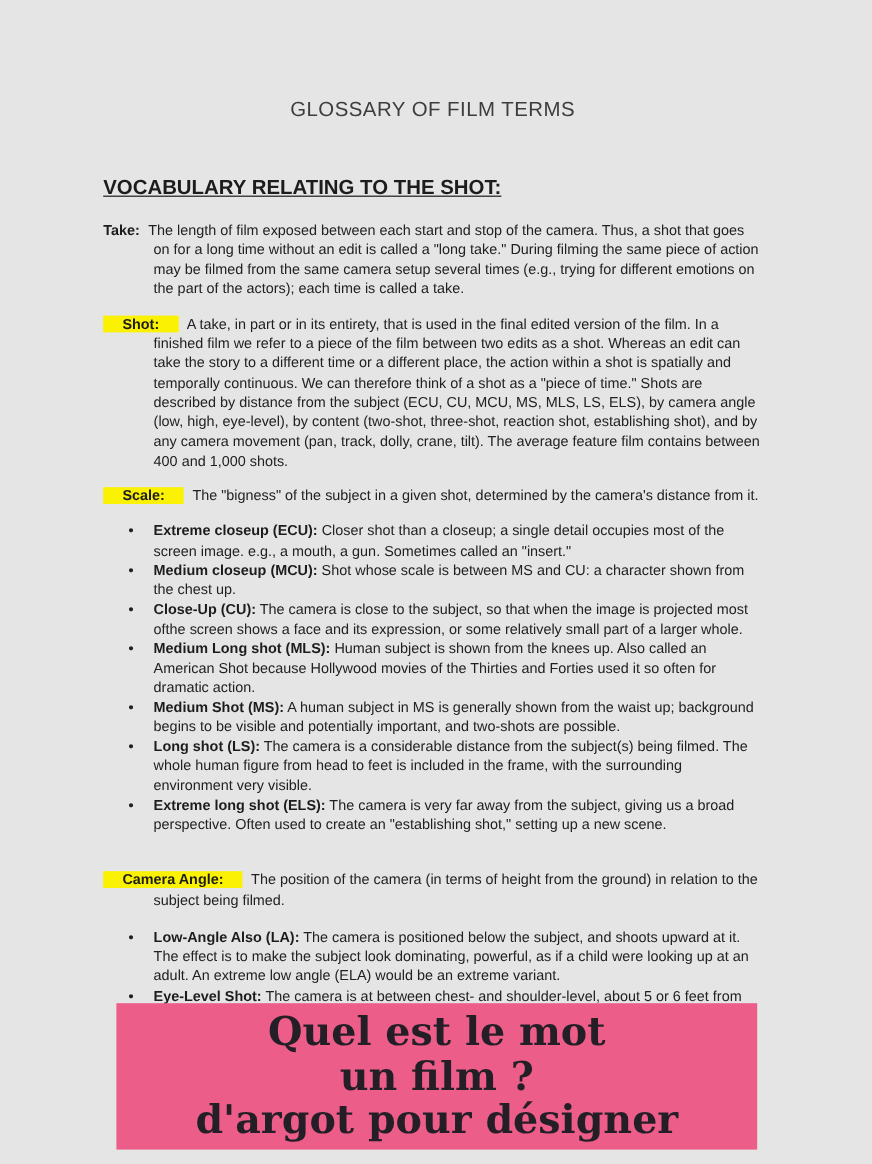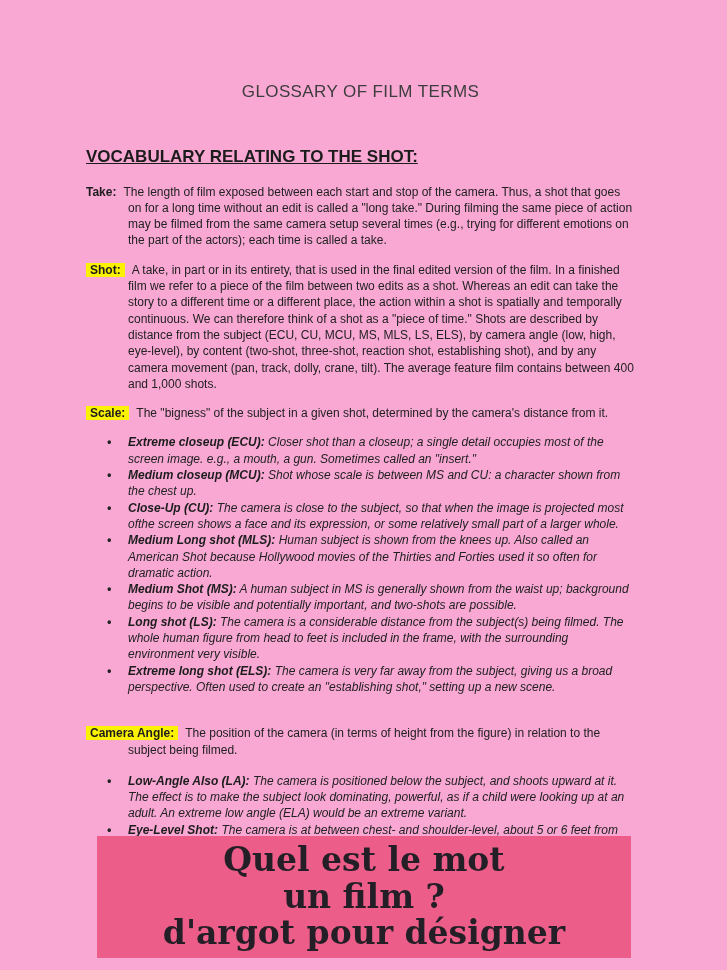--- a/index.html
+++ b/index.html
@@ -6,21 +6,21 @@
     --pink: #ec5e89;
     --hl: #fbf203;
     --overlay-text: #241f26;
   }
   * { box-sizing: border-box; }
   html, body { margin: 0; padding: 0; background: #ffffff; }
   .page {
     position: relative;
     width: 727px;
     height: 970px;
-    background: #f9a8d4;
+    background: #e5e5e5;
     overflow: hidden;
     font-family: "Liberation Sans", sans-serif;
     font-size: 12px;
     line-height: 16.3px;
     color: #212121;
   }
   .content { padding: 84px 92px 0 86px; }
 
   h1.doc-title {
     margin: 0;
@@ -37,27 +37,26 @@
     text-decoration: underline;
     color: #1c1c1c;
   }
 
   p.entry {
     margin: 0 0 13px 0;
     padding-left: 42px;
     text-indent: -42px;
   }
   .term { font-weight: 700; margin-right: 7px; color: #1c1c1c; }
-  .term.hl { background: var(--hl); padding: 0 4px; }
+  .term.hl { background: var(--hl); padding: 0 16px; }
 
   ul.bullets {
     list-style: none;
     margin: 11px 0 13px 0;
     padding: 0 0 0 21px;
-    font-style: italic;
   }
   ul.bullets li {
     padding-left: 21px;
     text-indent: -21px;
   }
   ul.bullets li::before {
     content: "\2022";
     display: inline-block;
     width: 21px;
     text-indent: 0;
@@ -108,21 +107,21 @@
     <ul class="bullets after-scale">
       <li><span class="lead">Extreme closeup (ECU):</span> <span>Closer shot than a closeup; a single detail occupies most of the screen image.  e.g., a mouth, a gun.  Sometimes called an "insert."</span></li>
       <li><span class="lead">Medium closeup (MCU):</span> <span>Shot whose scale is between MS and CU:  a character shown from the chest up.</span></li>
       <li><span class="lead">Close-Up (CU):</span> <span>The camera is close to the subject, so that when the image is projected most ofthe screen shows a face and its expression, or some relatively small part of a larger whole.</span></li>
       <li><span class="lead">Medium Long shot (MLS):</span> <span>Human subject is shown from the knees up.  Also called an American Shot because Hollywood movies of the Thirties and Forties used it so often for dramatic action.</span></li>
       <li><span class="lead">Medium Shot (MS):</span> <span>A human subject in MS is generally shown from the waist up; background begins to be visible and potentially important, and two-shots are possible.</span></li>
       <li><span class="lead">Long shot (LS):</span> <span>The camera is a considerable distance from the subject(s) being filmed.  The whole human figure from head to feet is included in the frame, with the surrounding environment very visible.</span></li>
       <li><span class="lead">Extreme long shot (ELS):</span> <span>The camera is very far away from the subject, giving us a broad perspective.  Often used to create an "establishing shot," setting up a new scene.</span></li>
     </ul>
 
-    <p class="entry"><span class="term hl">Camera Angle:</span><span>The position of the camera (in terms of height from the figure) in relation to the subject being filmed.</span></p>
+    <p class="entry"><span class="term hl">Camera Angle:</span><span>The position of the camera (in terms of height from the ground) in relation to the subject being filmed.</span></p>
 
     <ul class="bullets after-camera">
       <li><span class="lead">Low-Angle Also (LA):</span> <span>The camera is positioned below the subject, and shoots upward at it.  The effect is to make the subject look dominating, powerful, as if a child were looking up at an adult.  An extreme low angle (ELA) would be an extreme variant.</span></li>
       <li><span class="lead">Eye-Level Shot:</span> <span>The camera is at between chest- and shoulder-level, about 5 or 6 feet from ground level (i.e.</span></li>
     </ul>
 
   </div>
 
   <div class="overlay">
     <div class="line">Quel est le mot</div>

